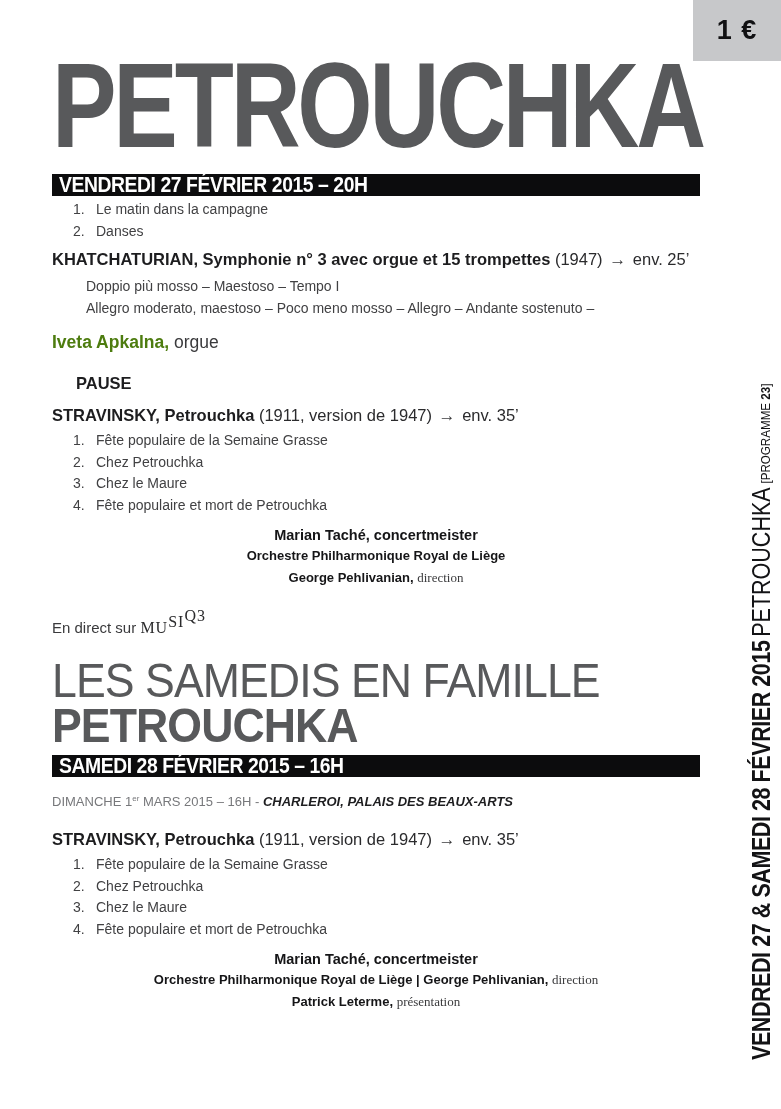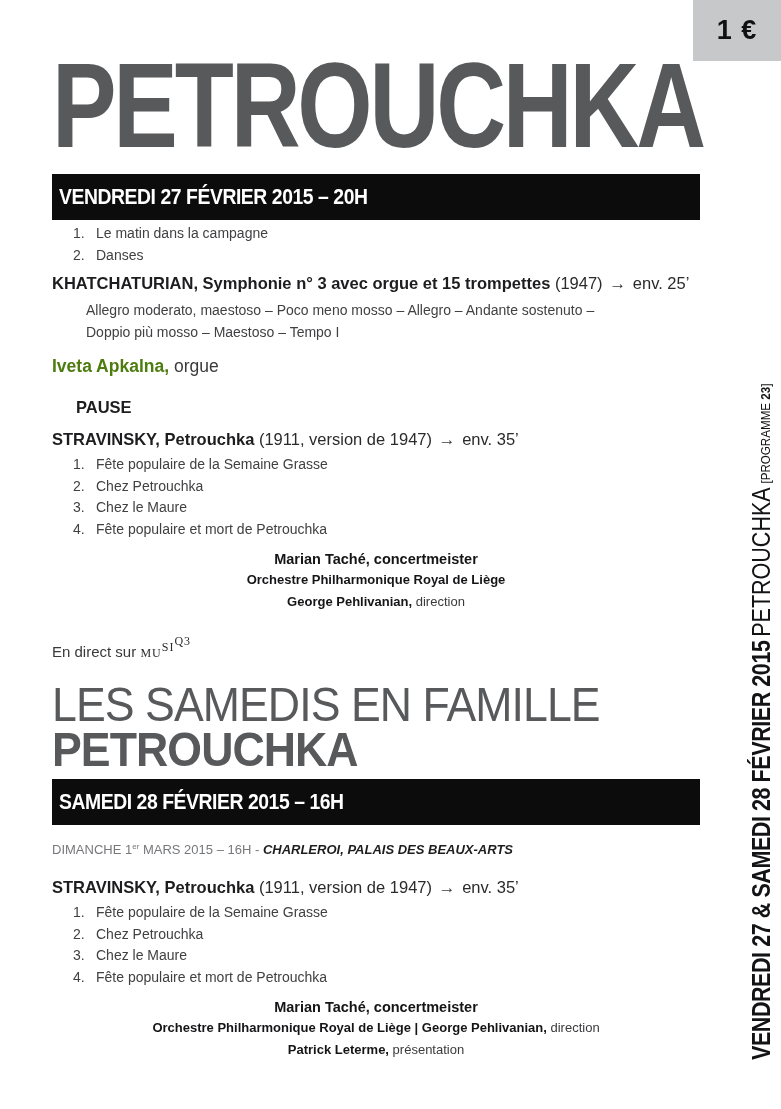--- a/index.html
+++ b/index.html
@@ -22,21 +22,21 @@
   
   .main-title {
     margin-top:50px; height:110px;
     font-size:121px; line-height:110px; font-weight:bold;
     color:#58595b; letter-spacing:-4px; white-space:nowrap;
     transform:scaleX(0.80); transform-origin:left center;
   }
 
   
   .date-bar {
-    height:46px; background:#0c0c0d; display:flex; align-items:center;
+    height:22px; background:#0c0c0d; display:flex; align-items:center;
     padding-left:7px; overflow:hidden;
   }
   .date-bar span {
     color:#ffffff; font-size:22px; font-weight:bold; letter-spacing:-0.5px;
     white-space:nowrap; transform:scaleX(0.88); transform-origin:left center;
   }
   .bar1 { margin-top:14px; }
 
   
   .work-head { font-size:16.5px; line-height:22px; color:#2b2b2d; }
@@ -54,25 +54,25 @@
 
   .soloist-line { margin-top:12px; font-size:17.5px; line-height:23px; color:#3a3a3c; }
   .soloist-line .wb { font-weight:bold; color:#4d7c0f; }
 
   .pause-line { margin-top:20px; font-size:16.5px; font-weight:bold; color:#1d1d1f;margin-left:24px; }
   .head-3 { margin-top:11px; }
 
   .credits { margin-top:10px;text-align:center; }
   .credit-sm { font-size:14.5px; line-height:19px; font-weight:bold; color:#151517; }
   .credit-lg { font-size:13px; line-height:22px; font-weight:bold; color:#151517; }
-  .credit-lg .role, .credit-sm .role { font-weight:normal; color:#3a3a3c; }
+  .credit-lg .role, .credit-sm .role { font-weight:normal; color:#3a3a3c;font-family:Liberation Serif, serif; }
 
   
   .broadcast { margin-top:30px; font-size:15px; color:#3a3a3c; }
-  .m3 { font-family:"Liberation Serif","DejaVu Serif",serif; font-size:12px; color:#2b2b2d; letter-spacing:1px; }
+  .m3 { font-family:"Liberation Serif","DejaVu Serif",serif; font-size:16px; color:#2b2b2d; letter-spacing:1px; }
   .m3-si { position:relative; top:-6px; }
   .m3-q3 { position:relative; top:-12px; }
 
   
   .series-title {
     margin-top:22px; font-size:48px; line-height:44px; font-weight:normal;
     color:#58595b; letter-spacing:-1px; white-space:nowrap;
     transform:scaleX(0.93); transform-origin:left center;
   }
   .series-subtitle {
@@ -124,22 +124,22 @@
       </div>
     </div>
 
     <div class="work-head" style="margin-top:3px">
       <span class="wb">KHATCHATURIAN, Symphonie n° 3 avec orgue et 15 trompettes</span>
       <span>(1947)</span>
       <span class="arrow">→</span>
       <span>env. 25’</span>
     </div>
     <div class="tempi">
+      <div class="tempo-line">Doppio più mosso – Maestoso – Tempo I</div>
       <div class="tempo-line">Allegro moderato, maestoso – Poco meno mosso – Allegro – Andante sostenuto –</div>
-      <div class="tempo-line">Doppio più mosso – Maestoso – Tempo I</div>
     </div>
 
     <div class="soloist-line">
       <span class="wb">Iveta Apkalna,</span>
       <span class="role">orgue</span>
     </div>
 
     <div class="pause-line">PAUSE</div>
 
     <div class="work-head head-3">

